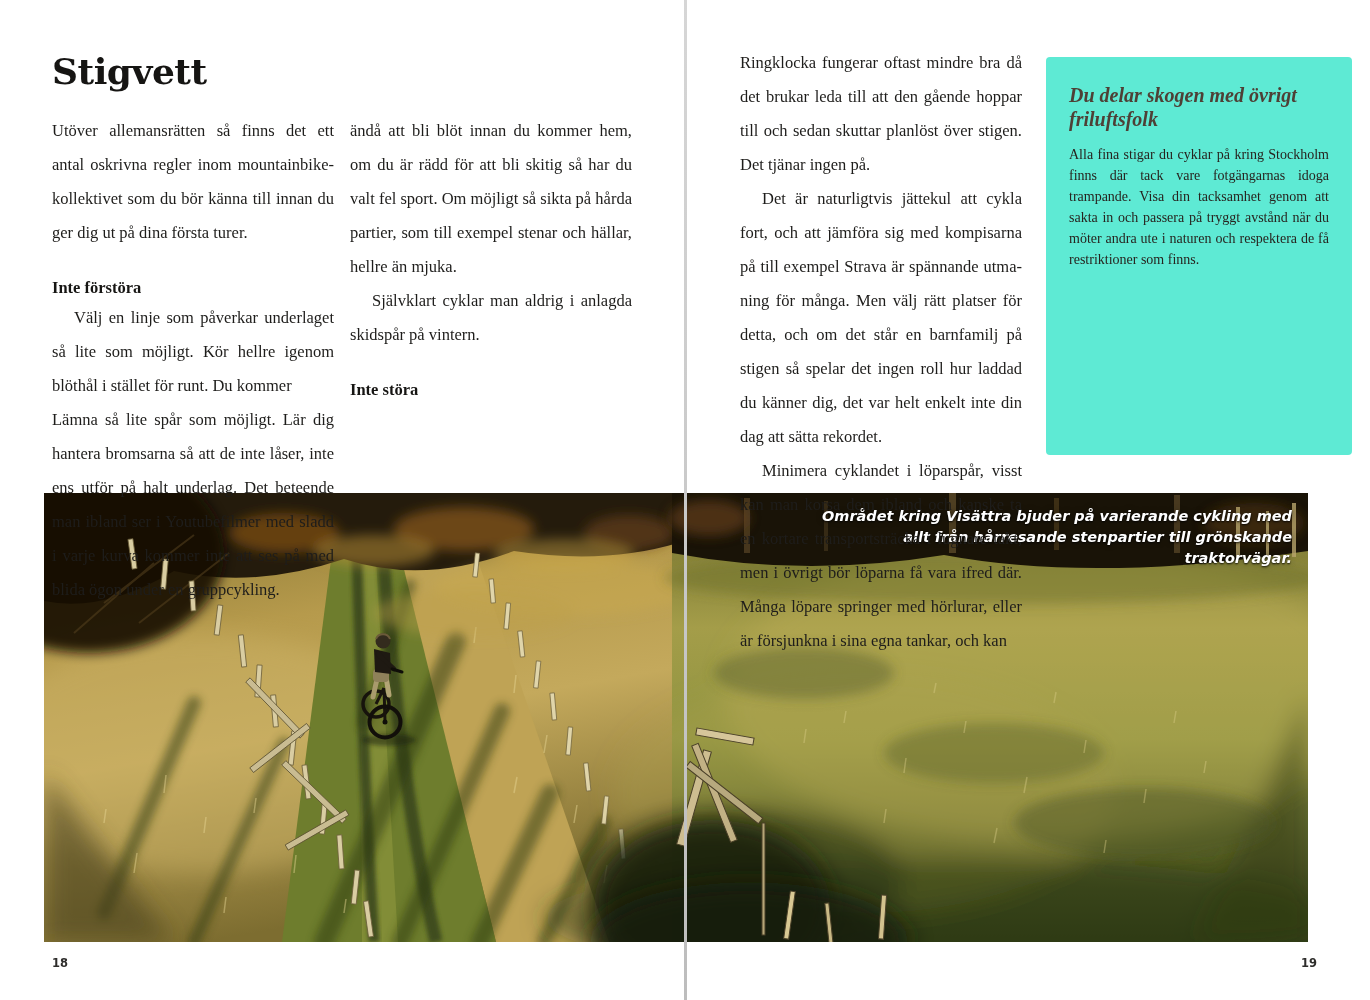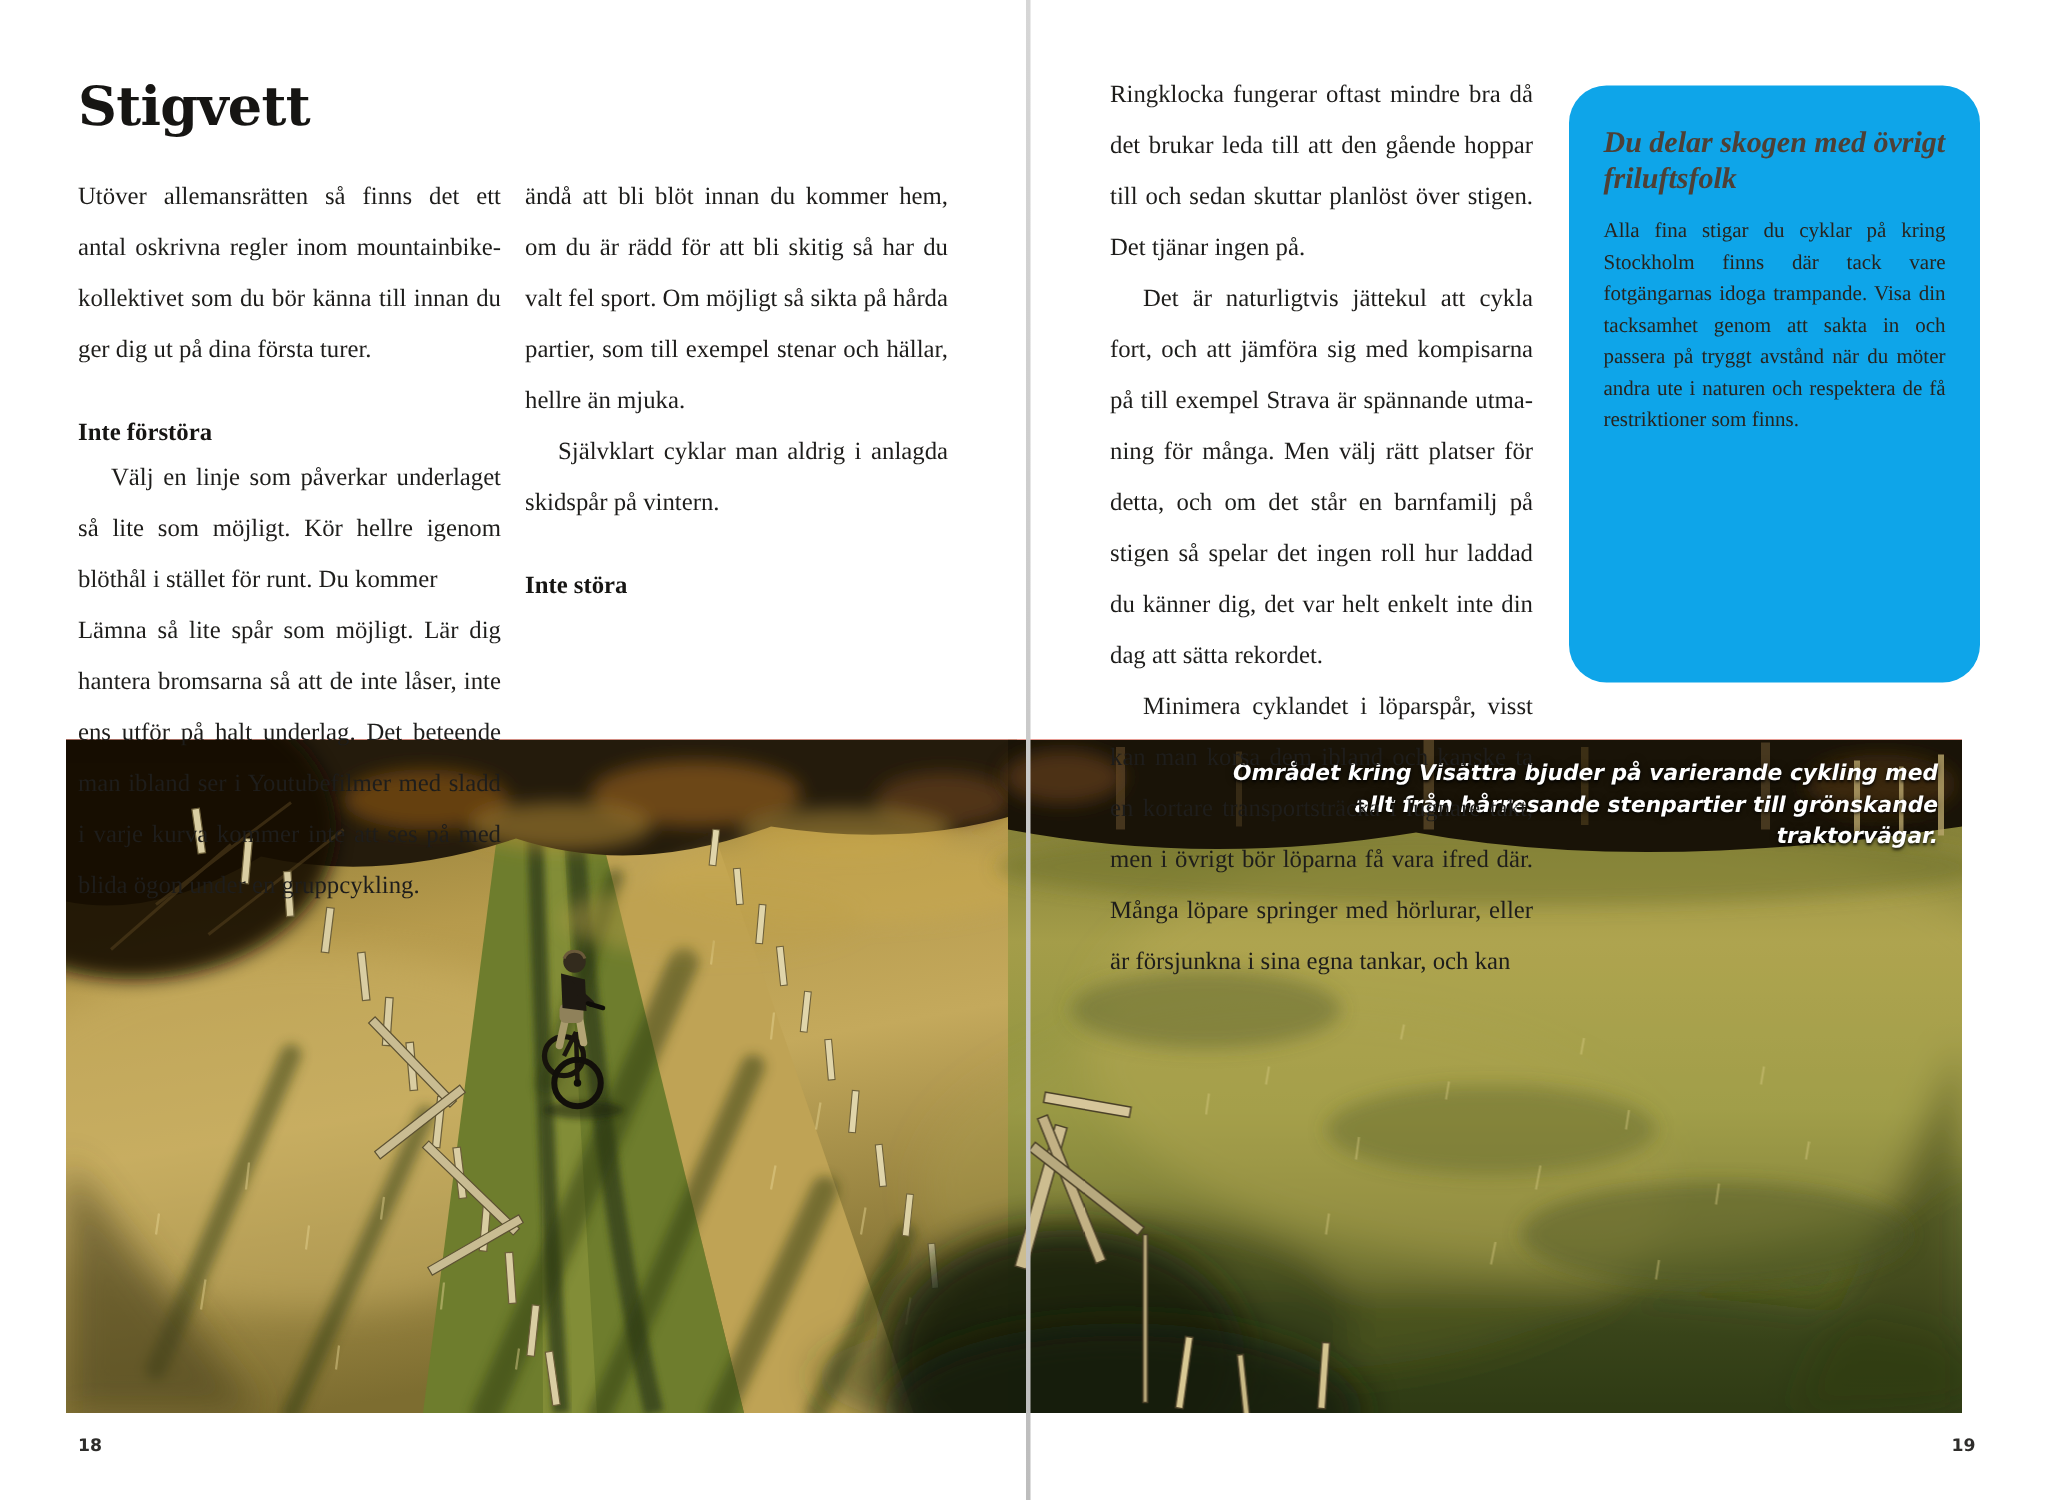--- a/index.html
+++ b/index.html
@@ -20,22 +20,22 @@
   .col-1{left:52px;top:114px;}
   .col-2{left:350px;top:114px;}
   .col-3{left:740px;top:46px;}
   p.body{margin:0;font-size:16.5px;line-height:34px;text-align:justify;color:#1e1d1b;}
   p.indent{text-indent:22px;}
   h3.runhead{
     margin:25px 0 0 0;font-size:16.5px;line-height:25.5px;font-weight:700;color:#161513;
     font-family:"Liberation Serif",serif;
   }
   .sidebar{
-    position:absolute;left:1046px;top:57px;width:274px;height:398px;z-index:3;
-    background:#0ea5e9;border-radius:25px;box-sizing:border-box;padding:26px 23px 20px 23px;
+    position:absolute;left:1046px;top:57px;width:306px;height:398px;z-index:3;
+    background:#5eead4;border-radius:4px;box-sizing:border-box;padding:26px 23px 20px 23px;
   }
   .sidebar h2{
     margin:0 0 13px 0;font-style:italic;font-weight:700;font-size:20px;line-height:24px;
     color:#4e4036;font-family:"Liberation Serif",serif;
   }
   .sidebar p{margin:0;font-size:14px;line-height:21px;text-align:justify;color:#27241f;}
   .sidebar p.indent{text-indent:16px;}
   .photo{
     position:absolute;left:44px;top:493px;width:1264px;height:449px;z-index:1;
     background:#ef4444;overflow:hidden;

